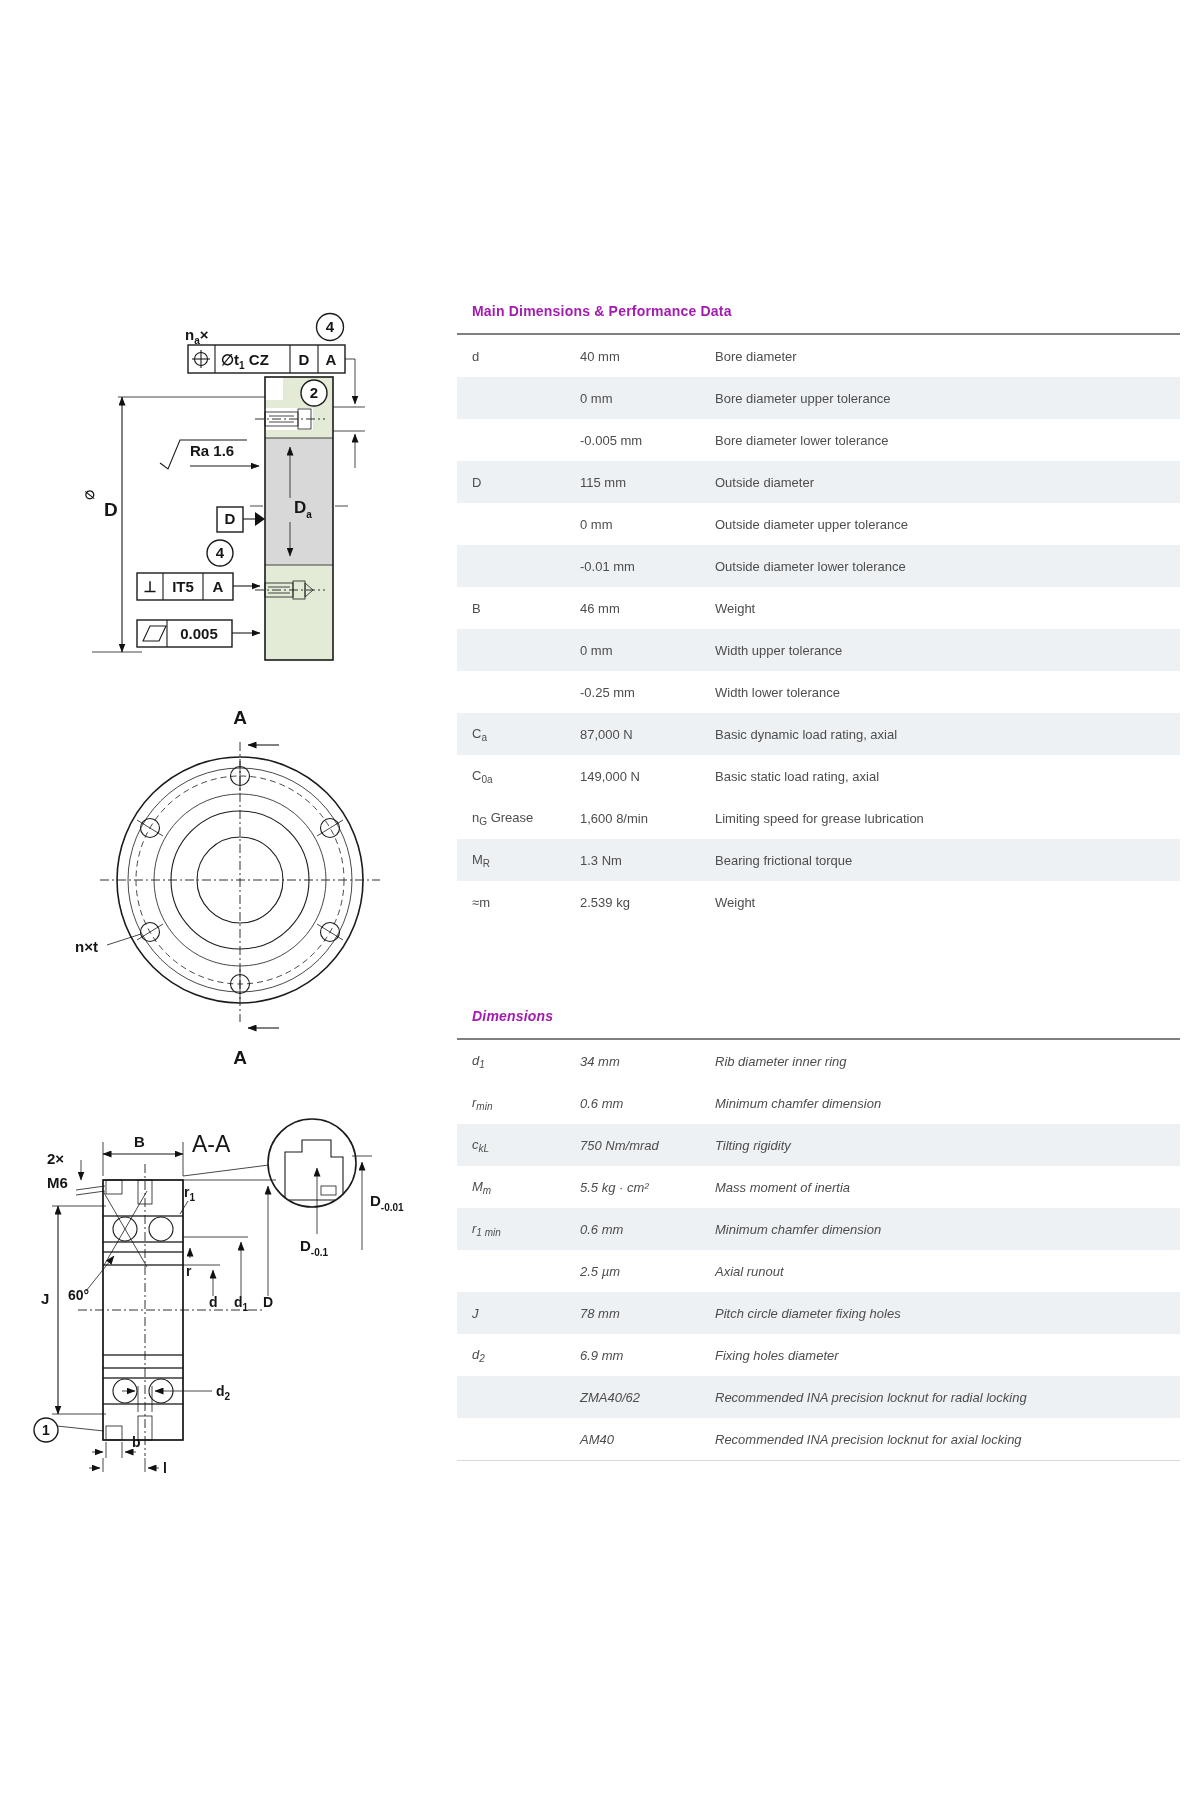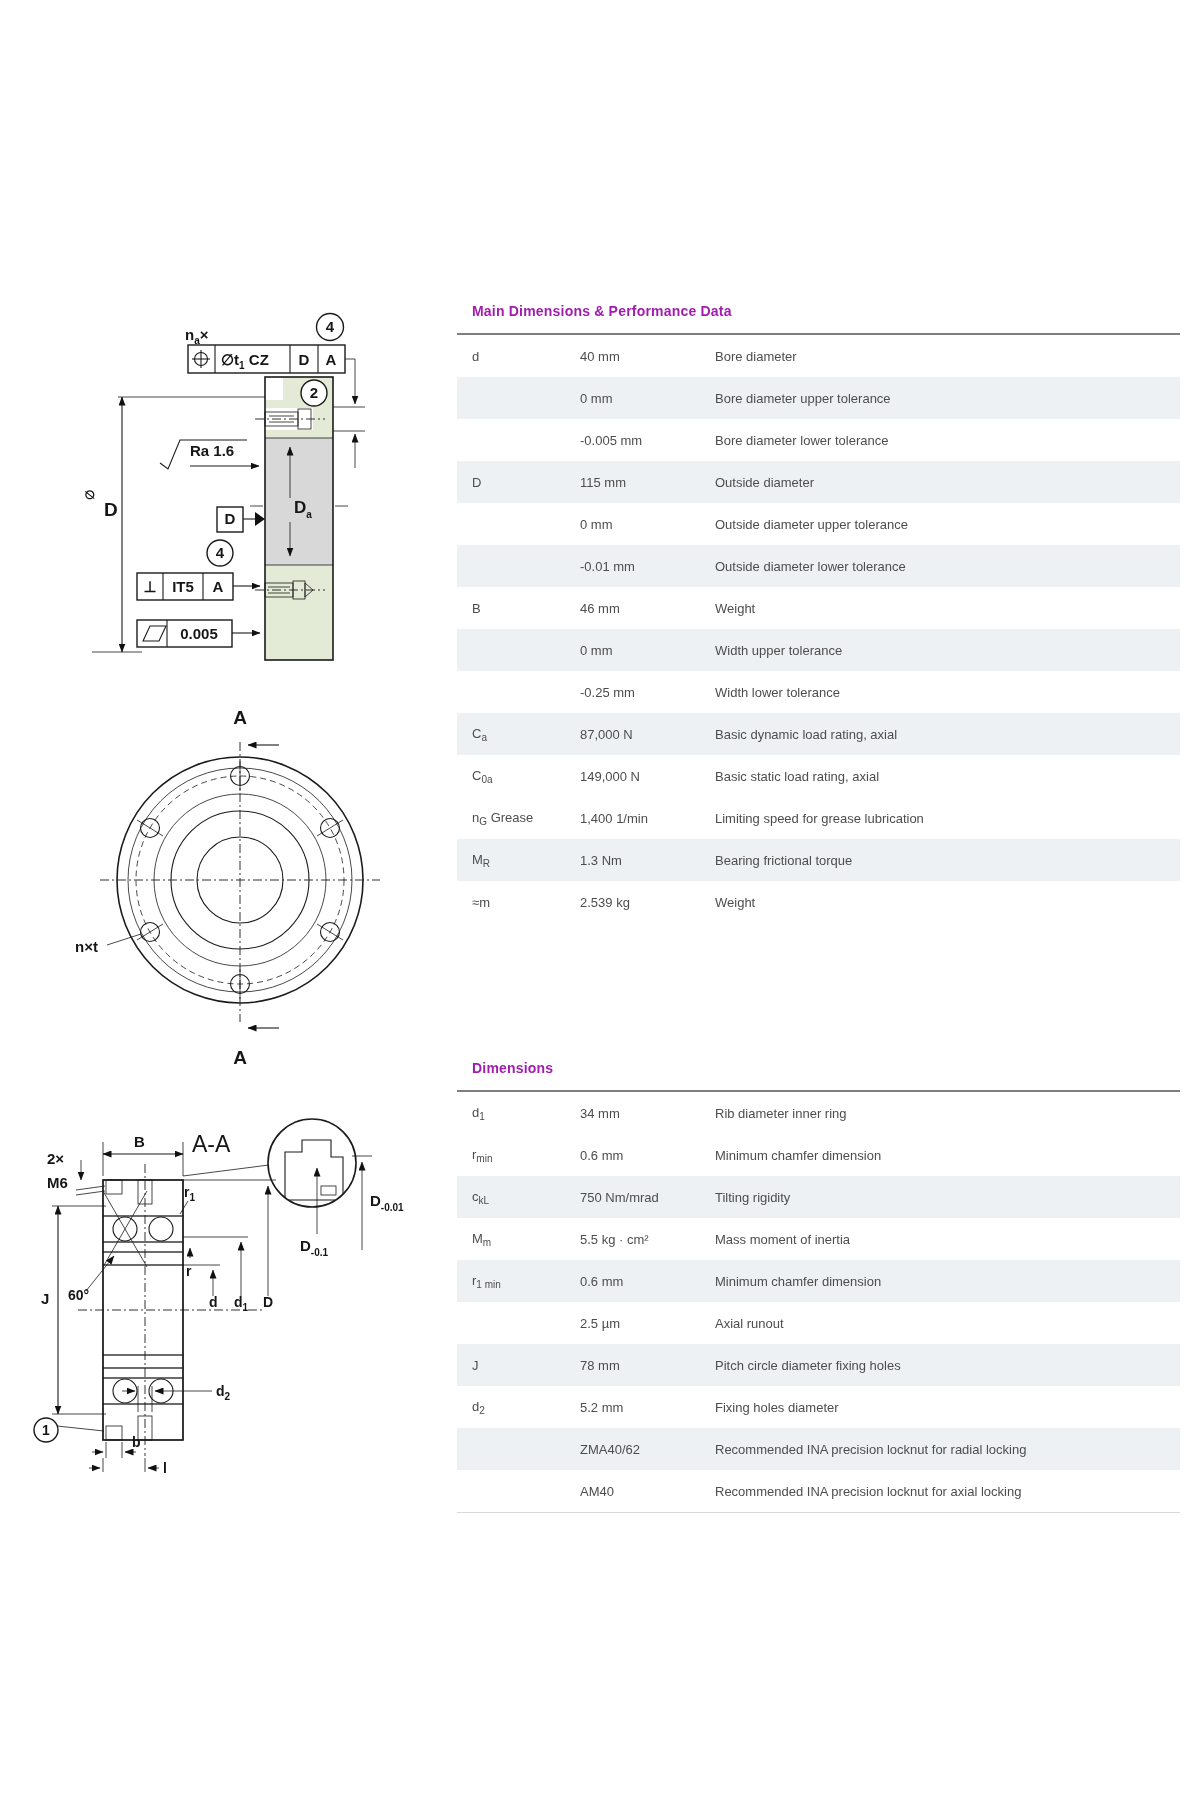--- a/index.html
+++ b/index.html
@@ -2,21 +2,21 @@
 <html><head>
 <meta charset="utf-8">
 <style>
   html,body{margin:0;padding:0;}
   body{position:relative;width:1200px;height:1800px;background:#ffffff;
        font-family:"Liberation Sans",sans-serif;overflow:hidden;}
 
   
   .tablewrap{position:absolute;left:457px;width:723px;}
   #t1{top:303px;}
-  #t2{top:1060px;}
+  #t2{top:1008px;font-style:italic;}
   .ttl{font-size:14px;font-weight:700;color:#a21caf;margin:0 0 14px 15px;letter-spacing:.2px;}
   .tbl{border-top:2px solid #7f7f7f;}
   #t2 .tbl{border-bottom:1px solid #d6dadd;}
   .trow{display:flex;align-items:center;height:42px;font-size:13px;color:#4d4d4d;}
   .trow.shade{background:#eef1f4;}
   .c-sym{width:123px;padding-left:15px;box-sizing:border-box;white-space:nowrap;}
   .c-sym sub{font-size:10px;vertical-align:-3px;}
   .c-val{width:135px;}
   .c-desc{flex:1;}
 
@@ -92,21 +92,21 @@
         <div class="c-val">87,000 N</div>
         <div class="c-desc">Basic dynamic load rating, axial</div>
       </div>
       <div class="trow">
         <div class="c-sym"><span>C</span><sub>0a</sub></div>
         <div class="c-val">149,000 N</div>
         <div class="c-desc">Basic static load rating, axial</div>
       </div>
       <div class="trow">
         <div class="c-sym"><span>n</span><sub>G</sub><span> Grease</span></div>
-        <div class="c-val">1,400 1/min</div>
+        <div class="c-val">1,600 8/min</div>
         <div class="c-desc">Limiting speed for grease lubrication</div>
       </div>
       <div class="trow shade">
         <div class="c-sym"><span>M</span><sub>R</sub></div>
         <div class="c-val">1.3 Nm</div>
         <div class="c-desc">Bearing frictional torque</div>
       </div>
       <div class="trow">
         <div class="c-sym"><span>≈m</span></div>
         <div class="c-val">2.539 kg</div>
@@ -148,21 +148,21 @@
         <div class="c-val">2.5 µm</div>
         <div class="c-desc">Axial runout</div>
       </div>
       <div class="trow shade">
         <div class="c-sym"><span>J</span></div>
         <div class="c-val">78 mm</div>
         <div class="c-desc">Pitch circle diameter fixing holes</div>
       </div>
       <div class="trow">
         <div class="c-sym"><span>d</span><sub>2</sub></div>
-        <div class="c-val">5.2 mm</div>
+        <div class="c-val">6.9 mm</div>
         <div class="c-desc">Fixing holes diameter</div>
       </div>
       <div class="trow shade">
         <div class="c-sym"></div>
         <div class="c-val">ZMA40/62</div>
         <div class="c-desc">Recommended INA precision locknut for radial locking</div>
       </div>
       <div class="trow">
         <div class="c-sym"></div>
         <div class="c-val">AM40</div>

